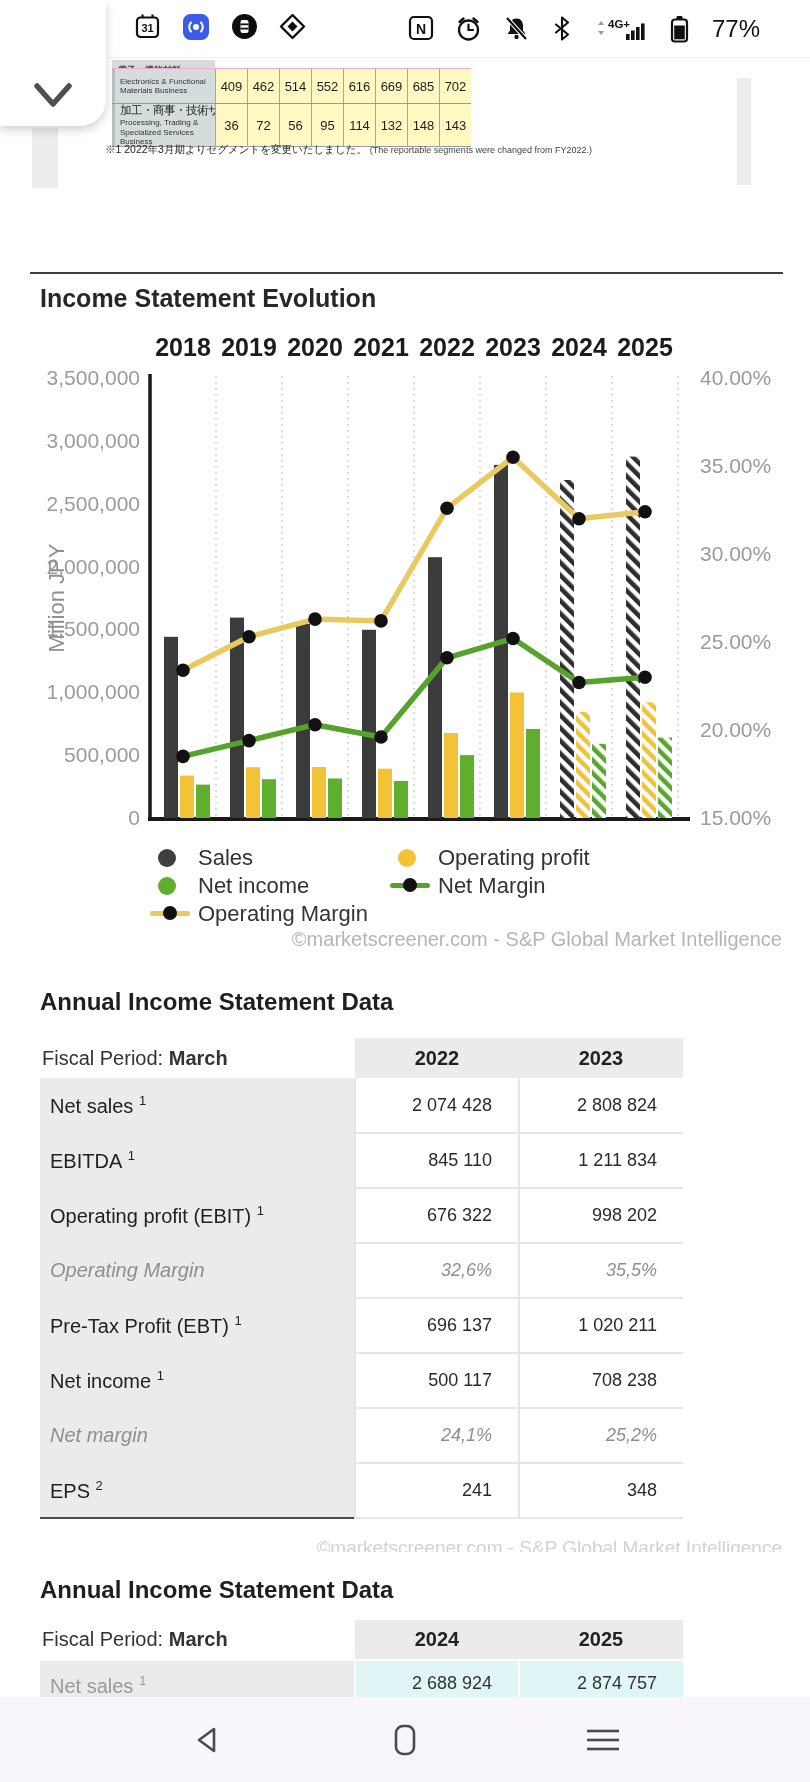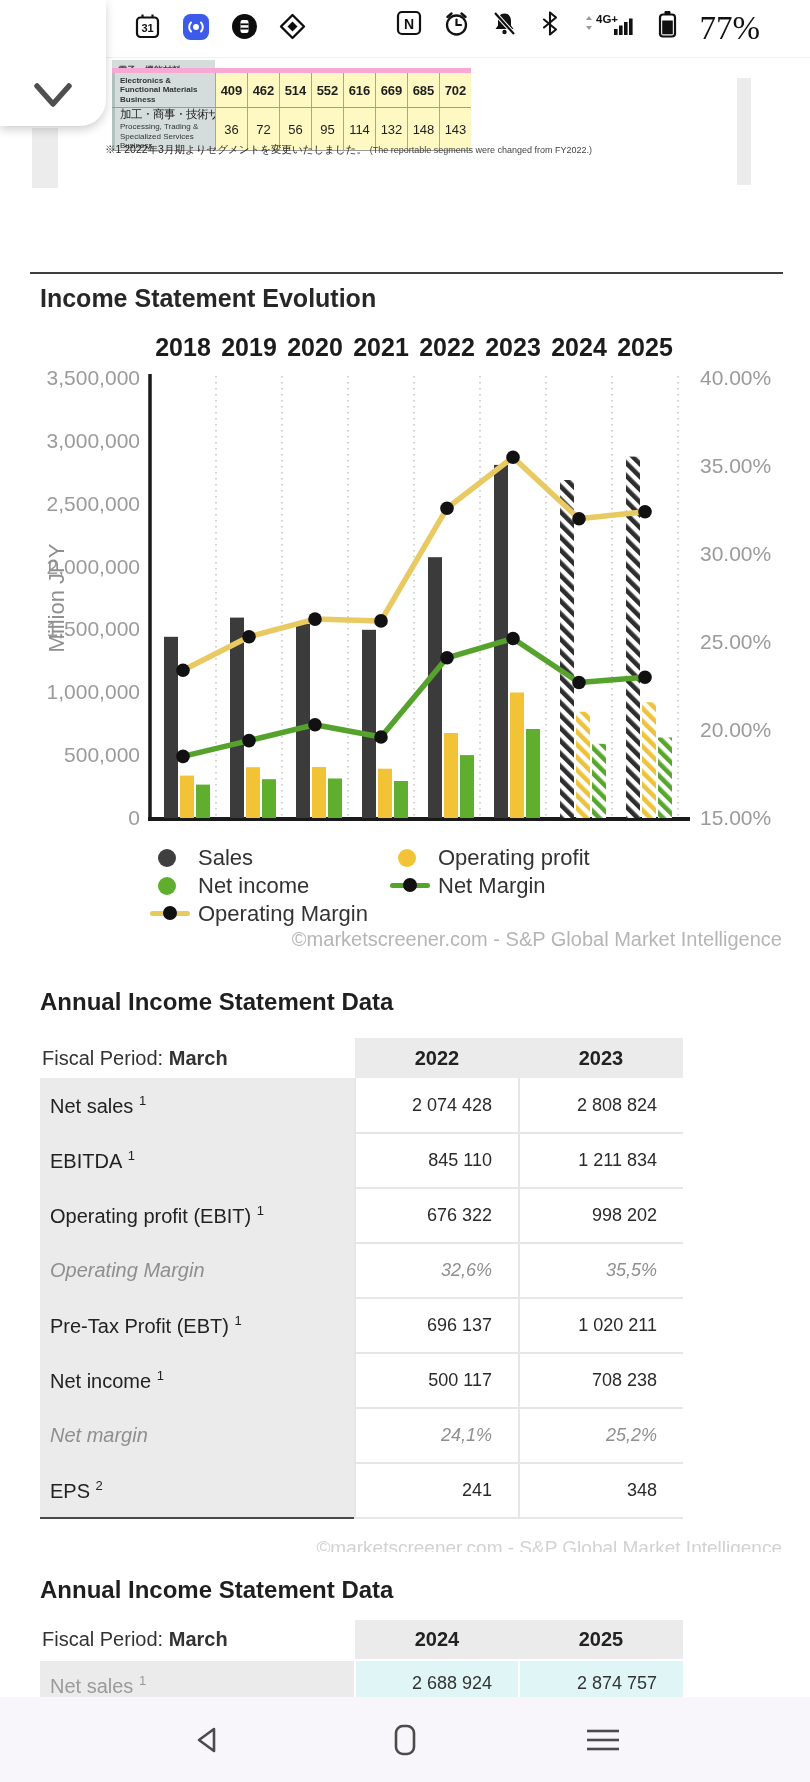--- a/index.html
+++ b/index.html
@@ -4,38 +4,38 @@
 <style>
   html,body{margin:0;padding:0;background:#ffffff;}
   .page{position:relative;width:810px;height:1782px;overflow:hidden;background:#fff;
         font-family:"Liberation Sans", sans-serif;color:#222;}
   
   .status-bar{position:absolute;top:0;left:0;width:810px;height:58px;background:#fff;
     display:flex;align-items:center;justify-content:space-between;padding:0 50px;box-sizing:border-box;
     border-bottom:1px solid #f0f0f0;}
   .sb-left,.sb-right{display:flex;align-items:flex-start;gap:21px;}
   .sb-time{font-size:27px;color:#111;margin-right:6px;letter-spacing:1px;}
-  .sb-pct{font-size:33px;color:#111;font-family:Liberation Serif, serif;}
+  .sb-pct{font-size:24px;color:#111;}
   .sb-ic{display:block;}
   
   .collapse-card{position:absolute;top:0;left:0;width:106px;height:126px;background:#fff;
     border-radius:0 0 26px 0;box-shadow:0 4px 10px rgba(0,0,0,0.18);z-index:5;
     display:flex;align-items:flex-end;justify-content:center;padding-bottom:14px;box-sizing:border-box;}
   .gray-strip{position:absolute;background:#ececec;}
   .seg-table{position:absolute;left:112px;top:60px;display:flex;flex-direction:column;font-size:13px;}
   .seg-cut{height:8px;overflow:hidden;display:flex;}
   .seg-cut .cutlbl{width:103px;background:#d5dddc;font-size:9px;font-weight:bold;color:#444;line-height:20px;padding-left:6px;box-sizing:border-box;}
   .seg-row{display:flex;border-bottom:1px solid #9c9c9c;}
   .seg-label{width:103px;background:#d5dddc;border-left:3px solid #b3c1bf;box-sizing:border-box;
      padding:2px 3px 2px 5px;display:flex;flex-direction:column;justify-content:center;}
   .seg-label .ja{font-size:11.5px;color:#1d1d1d;letter-spacing:-0.5px;white-space:nowrap;}
   .seg-label .en{font-size:8px;color:#333;line-height:9.5px;}
   .seg-val{width:31px;border-left:1px solid #a5a5a5;display:flex;align-items:center;justify-content:center;
      font-size:13px;color:#1e1e1e;background:#fef9c3;}
-  .seg-row:first-of-type{border-top:5px solid #f9a8d4;font-weight:bold;}
+  .seg-row:first-of-type{border-top:1px solid #f9a8d4;}
   .footnotes{position:absolute;left:105px;top:142px;}
   .fn{font-size:10.5px;color:#222;line-height:15px;white-space:nowrap;}
   .fn .en{font-size:9px;color:#444;}
   
   .rule{position:absolute;top:272px;left:30px;width:753px;height:0;border-top:2px solid #3f3f3f;}
   .chart-title{position:absolute;top:284px;left:40px;font-size:25px;font-weight:bold;color:#272727;}
   #chart{position:absolute;top:290px;left:30px;}
   .legend{position:absolute;top:845px;left:150px;display:grid;grid-template-columns:240px auto;row-gap:3px;}
   .legend-item{display:flex;align-items:center;height:25px;}
   .lg-marker{width:40px;display:flex;align-items:center;justify-content:flex-start;margin-right:8px;position:relative;}

